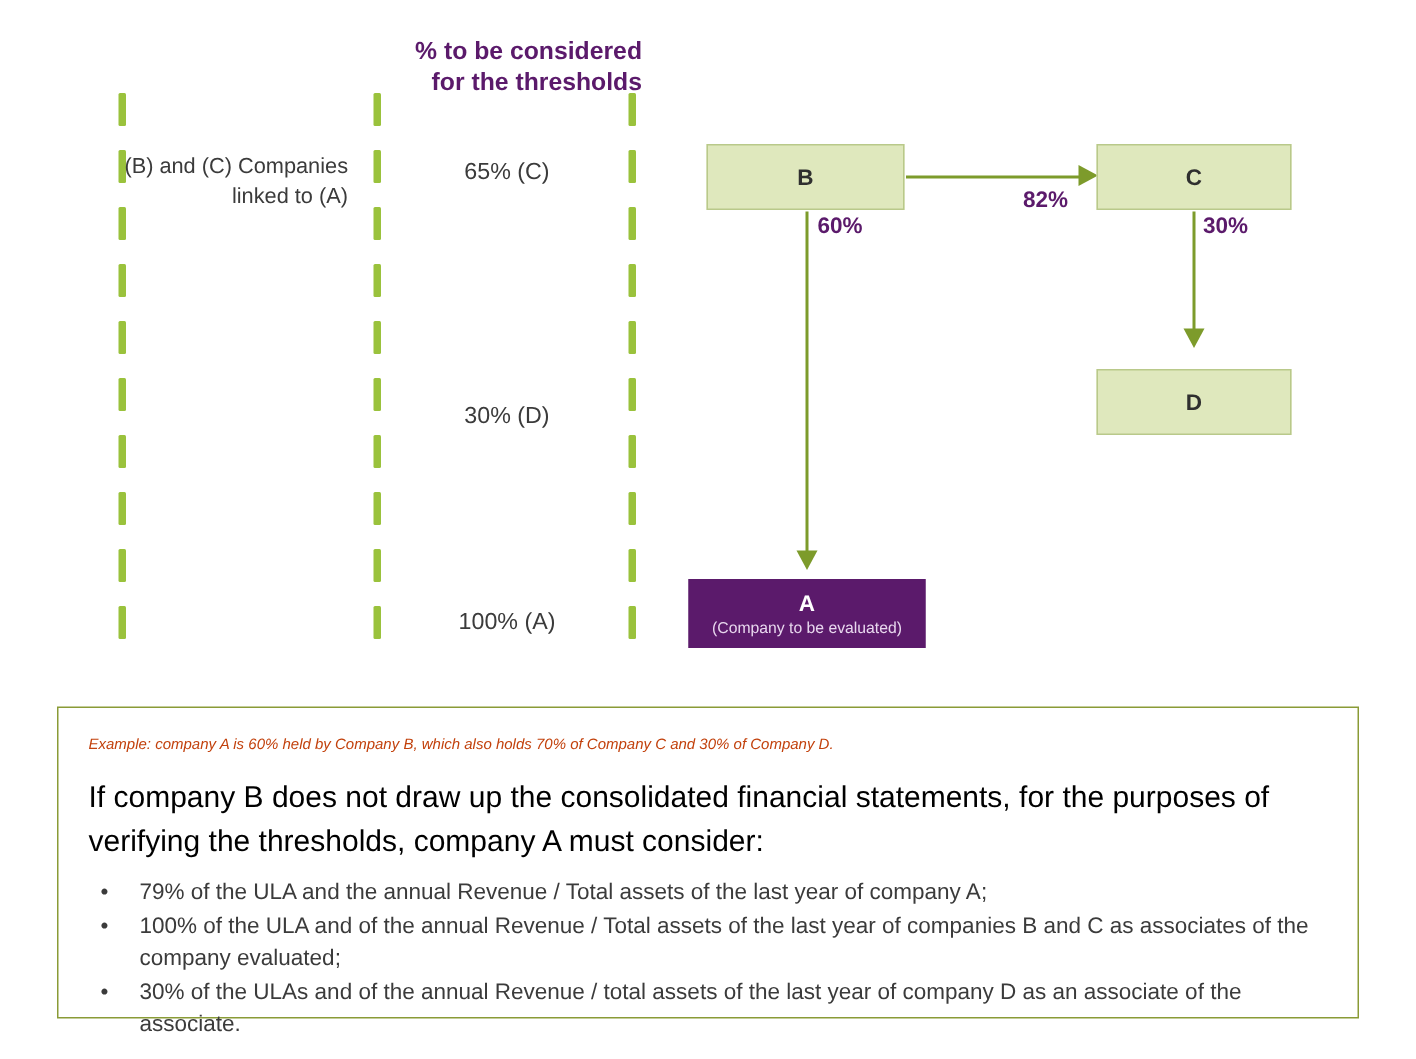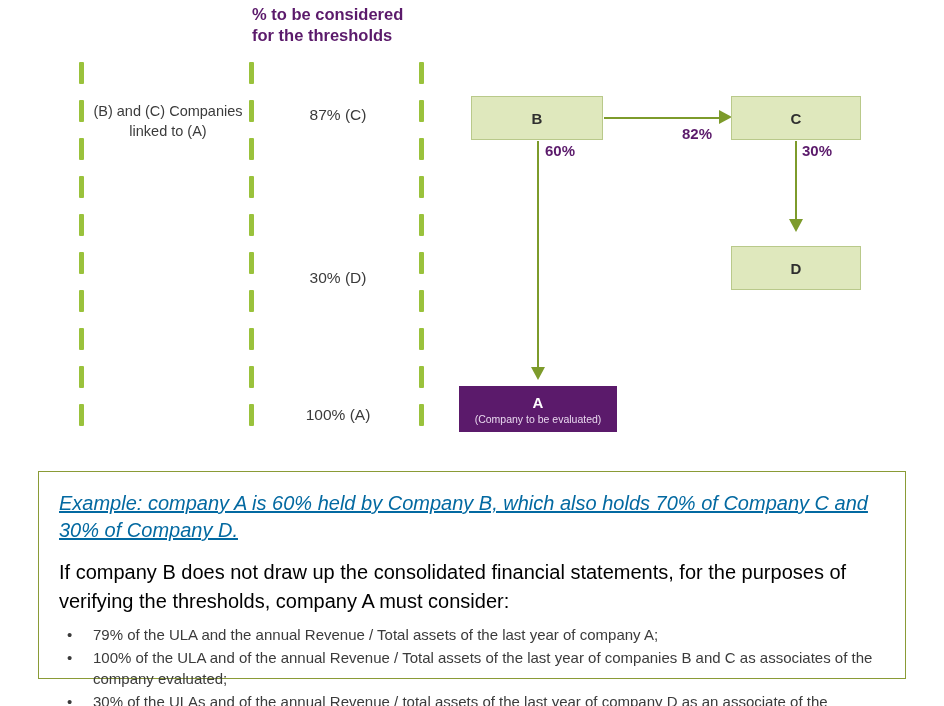--- a/index.html
+++ b/index.html
@@ -19,23 +19,23 @@
     position: absolute;
     left: 0; top: 0;
     width: 944px;
     height: 706px;
   }
 
   
   .col-header {
     position: absolute;
     left: 252px;
-    top: 4px;
+    top: 24px;
     width: 176px;
-    text-align: left;
+    text-align: right;
     font-size: 16.5px;
     font-weight: bold;
     color: #5b1a6b;
     line-height: 1.3;
   }
 
   
   .dash-col {
     position: absolute;
     width: 5px;
@@ -50,23 +50,23 @@
     margin-bottom: 16px;
     border-radius: 1px;
   }
   #dash-1 { left: 79px; }
   #dash-2 { left: 249px; }
   #dash-3 { left: 419px; }
 
   
   .row-label {
     position: absolute;
-    left: 88px;
+    left: 72px;
     width: 160px;
-    text-align: center;
+    text-align: right;
     font-size: 14.5px;
     line-height: 1.35;
     color: #3b3b3b;
   }
   #label-bc { top: 102px; }
   #label-d  { top: 249px; }
 
   
   .row-pct {
     position: absolute;
@@ -164,25 +164,24 @@
     top: 471px;
     width: 868px;
     height: 208px;
     box-sizing: border-box;
     border: 1px solid #8a9b36;
     background: #ffffff;
     padding: 18px 20px 10px 20px;
   }
   .note .example {
     font-style: italic;
-    font-size: 20px;
-    color: #0369a1;
+    font-size: 10px;
+    color: #c2410c;
     margin: 0 0 14px 0;
     line-height: 1.35;
-    text-decoration: underline;
   }
   .note .intro {
     font-size: 20px;
     color: #000000;
     margin: 0 0 8px 0;
     line-height: 1.45;
   }
   .note ul {
     margin: 0;
     padding: 0;
@@ -248,21 +247,21 @@
       <i></i>
       <i></i>
   </div>
 
   <div class="row-label" id="label-bc">
     <div>(B) and (C) Companies</div>
     <div>linked to  (A)</div>
   </div>
 
   <div class="row-pct" id="pct-bc">
-    <div>87% (C)</div>
+    <div>65% (C)</div>
   </div>
   <div class="row-pct" id="pct-d">
     <div>30% (D)</div>
   </div>
   <div class="row-pct" id="pct-a">
     <div>100% (A)</div>
   </div>
 
   <div class="arrow-line" id="arr-bc-line"></div>
   <div class="arrow-head" id="arr-bc-head"></div>

